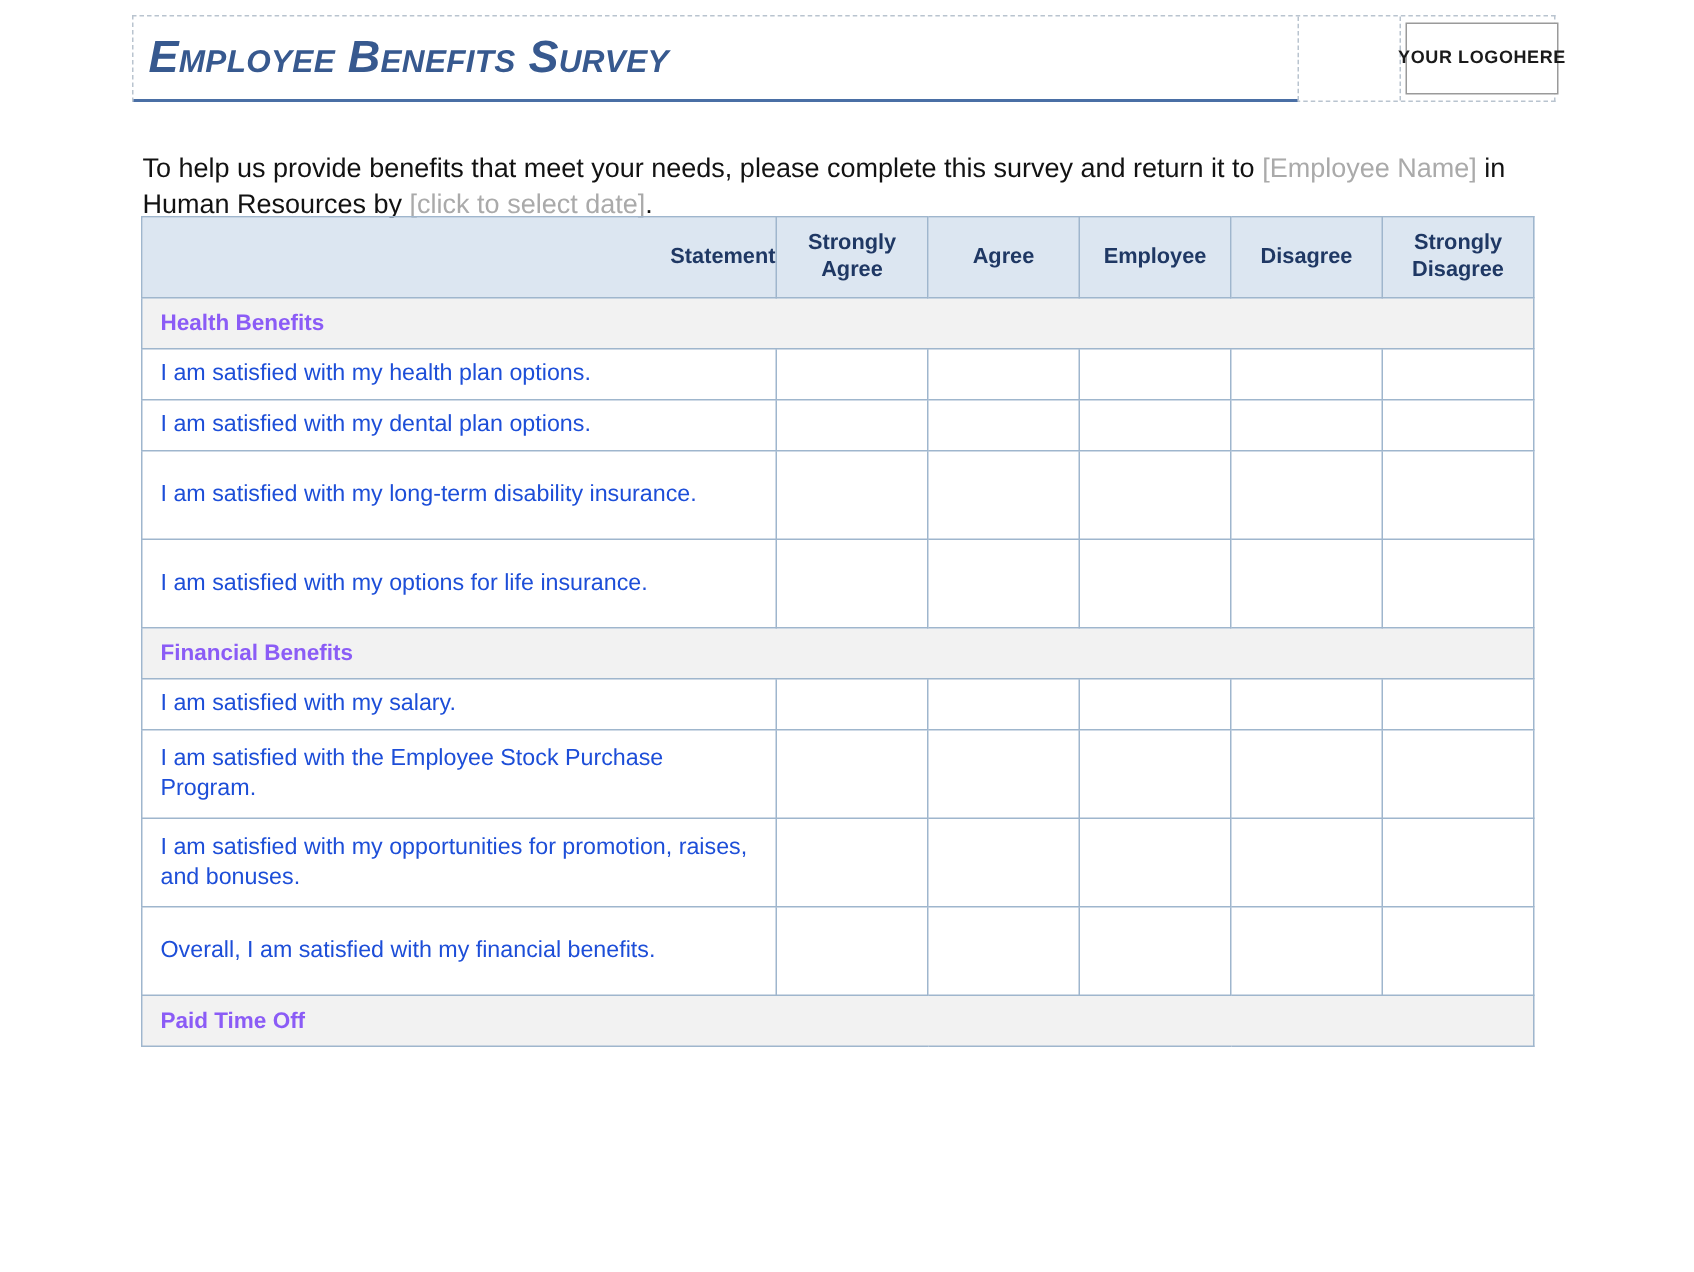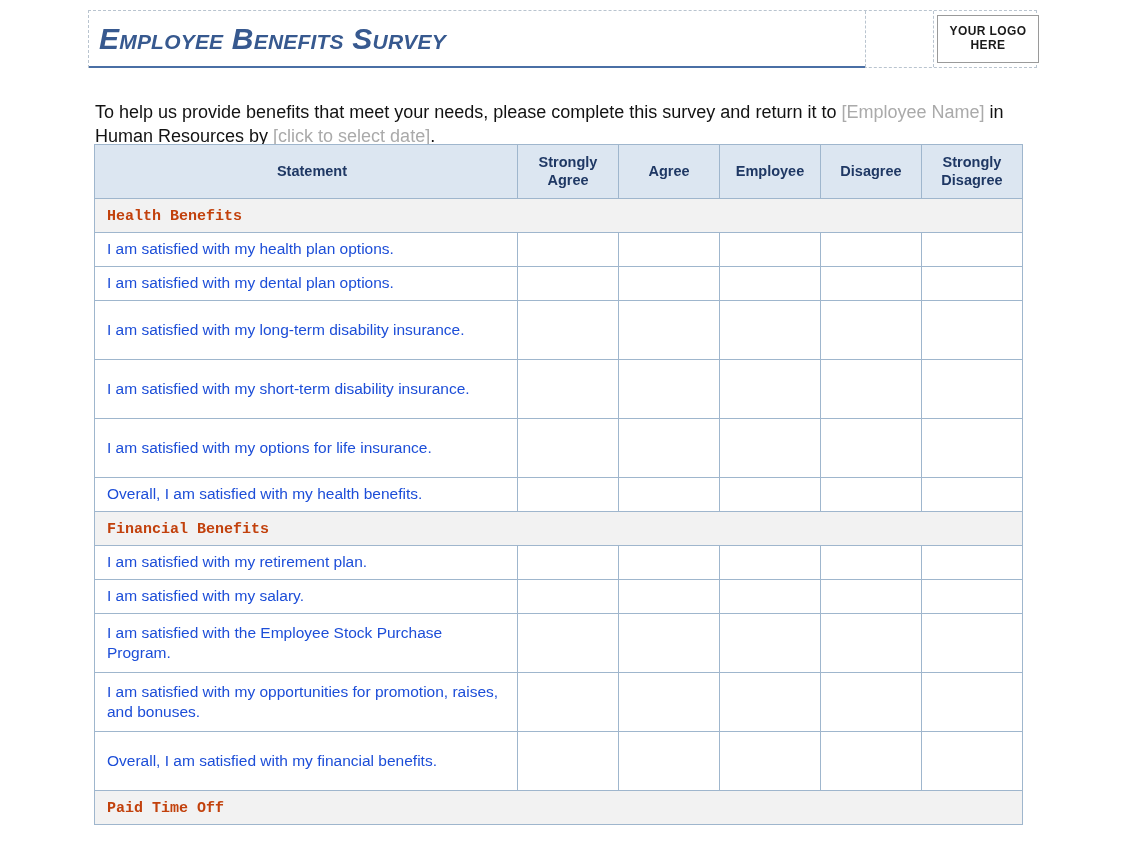--- a/index.html
+++ b/index.html
@@ -73,21 +73,21 @@
     justify-content: center;
     padding: 4px 3px 4px 3px;
     box-sizing: border-box;
   }
   .logo-box {
     width: 100px;
     height: 46px;
     border: 1px solid #9a9a9a;
     background: #ffffff;
     display: flex;
-    flex-direction: column;
+    flex-direction: row;
     align-items: center;
     justify-content: center;
     line-height: 1.15;
   }
   .logo-line {
     font-family: "Liberation Sans", sans-serif;
     font-weight: bold;
     font-size: 12px;
     letter-spacing: 0.4px;
     color: #1a1a1a;
@@ -133,38 +133,38 @@
     color: #1f3864;
     font-family: "Liberation Sans", sans-serif;
     font-weight: bold;
     font-size: 14.5px;
     line-height: 1.2;
     height: 54px;
     padding: 4px 6px;
     box-sizing: border-box;
   }
   thead th.h-statement {
-    text-align: center;
+    text-align: right;
     padding-left: 12px;
   }
   thead th.h-opt {
     text-align: center;
   }
 
   tr.section-row td {
     background: #f2f2f2;
     height: 33px;
     border-left-color: #9fb6cd;
     border-right-color: #9fb6cd;
   }
   .section-label {
-    font-family: Liberation Mono, monospace;
+    font-family: Liberation Sans, sans-serif;
     font-weight: bold;
     font-size: 15px;
-    color: #c2410c;
+    color: #8b5cf6;
     padding-left: 12px;
   }
 
   tr.item-row td.statement-cell {
     background: #ffffff;
     padding: 3px 8px 4px 12px;
     font-family: "Liberation Sans", sans-serif;
     font-size: 15.5px;
     line-height: 1.27;
     color: #1d4ed8;
@@ -238,55 +238,31 @@
         </tr>
         <tr class="item-row h2">
           <td class="statement-cell">I am satisfied with my long-term disability insurance.</td>
           <td class="answer-cell"></td>
           <td class="answer-cell"></td>
           <td class="answer-cell"></td>
           <td class="answer-cell"></td>
           <td class="answer-cell"></td>
         </tr>
         <tr class="item-row h2">
-          <td class="statement-cell">I am satisfied with my short-term disability insurance.</td>
-          <td class="answer-cell"></td>
-          <td class="answer-cell"></td>
-          <td class="answer-cell"></td>
-          <td class="answer-cell"></td>
-          <td class="answer-cell"></td>
-        </tr>
-        <tr class="item-row h2">
           <td class="statement-cell">I am satisfied with my options for life insurance.</td>
-          <td class="answer-cell"></td>
-          <td class="answer-cell"></td>
-          <td class="answer-cell"></td>
-          <td class="answer-cell"></td>
-          <td class="answer-cell"></td>
-        </tr>
-        <tr class="item-row h1">
-          <td class="statement-cell">Overall, I am satisfied with my health benefits.</td>
           <td class="answer-cell"></td>
           <td class="answer-cell"></td>
           <td class="answer-cell"></td>
           <td class="answer-cell"></td>
           <td class="answer-cell"></td>
         </tr>
         <tr class="section-row">
           <td colspan="6"><span class="section-label">Financial Benefits</span></td>
         </tr>
         <tr class="item-row h1">
-          <td class="statement-cell">I am satisfied with my retirement plan.</td>
-          <td class="answer-cell"></td>
-          <td class="answer-cell"></td>
-          <td class="answer-cell"></td>
-          <td class="answer-cell"></td>
-          <td class="answer-cell"></td>
-        </tr>
-        <tr class="item-row h1">
           <td class="statement-cell">I am satisfied with my salary.</td>
           <td class="answer-cell"></td>
           <td class="answer-cell"></td>
           <td class="answer-cell"></td>
           <td class="answer-cell"></td>
           <td class="answer-cell"></td>
         </tr>
         <tr class="item-row h2">
           <td class="statement-cell">I am satisfied with the Employee Stock Purchase Program.</td>
           <td class="answer-cell"></td>

